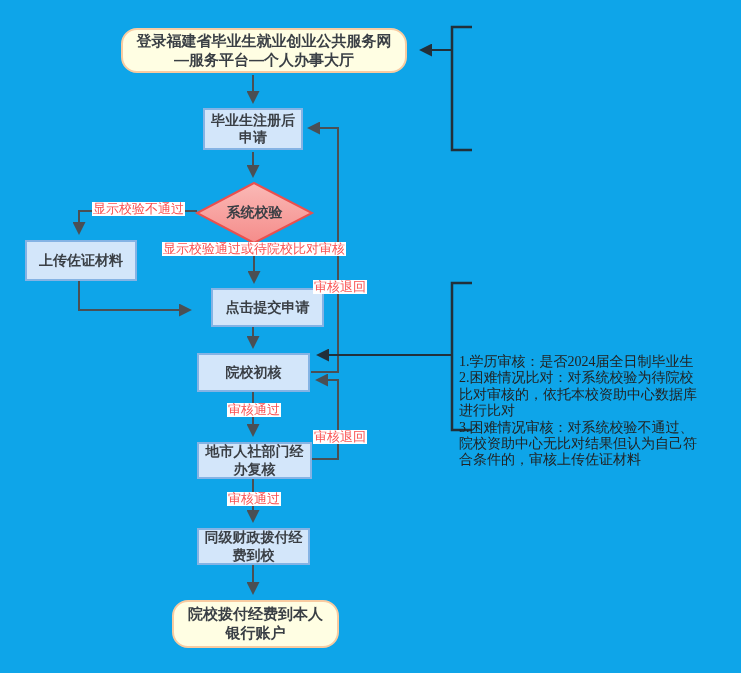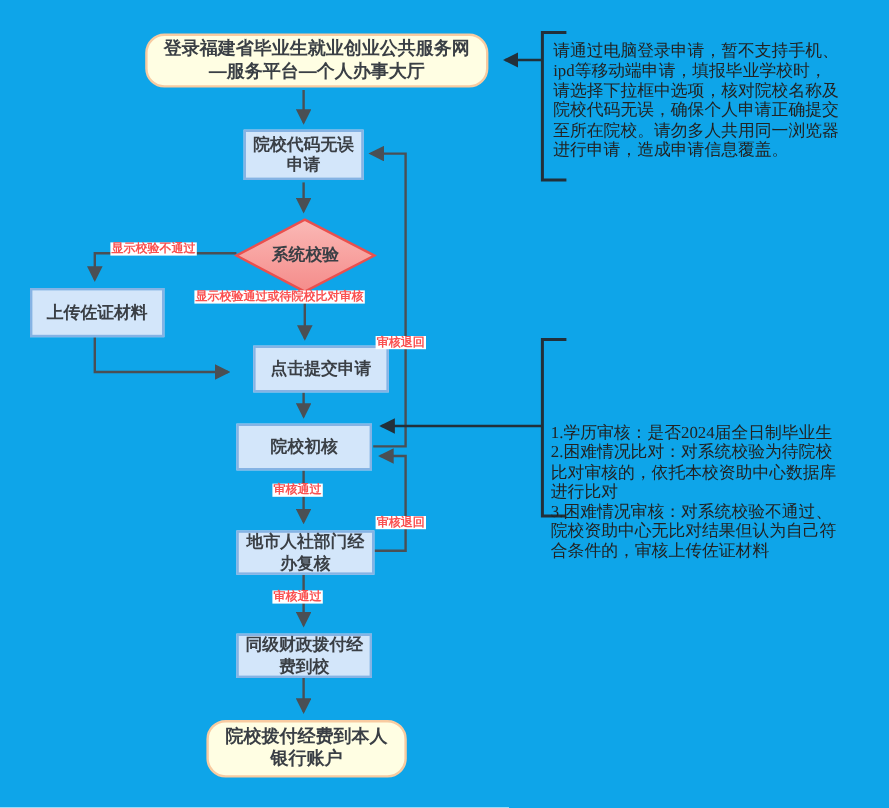--- a/index.html
+++ b/index.html
@@ -19,22 +19,22 @@
   .mkd{fill:var(--bracket);}
   .diamond-shape{fill:url(#diag);stroke:var(--diamondBorder);stroke-width:2;}
   .node{position:absolute;z-index:2;display:flex;align-items:center;justify-content:center;
         text-align:center;white-space:pre-line;font-weight:bold;color:var(--nodeText);
         box-sizing:border-box;line-height:1.25;}
   .node.blue{background:var(--blueFill);border:2px solid var(--blueBorder);font-size:14px;}
   .node.yellow{background:var(--yellowFill);border:2px solid var(--yellowBorder);
                border-radius:16px;font-size:15px;}
   .diamond-label{position:absolute;z-index:2;display:flex;align-items:center;justify-content:center;
         font-weight:bold;font-size:14px;color:var(--nodeText);}
-  .edge-label{position:absolute;z-index:3;color:var(--redLabel);font-size:10px;
-        background:#ffffff;padding:0 1px;white-space:nowrap;line-height:1.1;font-weight:bold;}
+  .edge-label{position:absolute;z-index:3;color:var(--redLabel);font-size:13px;
+        background:#ffffff;padding:0 1px;white-space:nowrap;line-height:1.1;}
   .note{position:absolute;z-index:2;font-family:"Liberation Serif","DejaVu Serif",serif;
         font-size:14px;line-height:16.4px;color:var(--noteText);white-space:pre-line;}
 </style>
 </head>
 <body>
 
 <div id="canvas">
 
   <svg id="wires" width="741" height="673" viewBox="0 0 741 673">
     <defs>
@@ -68,21 +68,21 @@
     <path class="wire-dark" d="M452,50 H421" marker-end="url(#ahd)"></path>
     <path class="bracket" d="M472,283 H452 V430 H472"></path>
     <path class="wire-dark" d="M452,355 H318" marker-end="url(#ahd)"></path>
 
     <polygon class="diamond-shape" points="254,183 312,213 254,243 197,213"></polygon>
   </svg>
 
   <div class="node yellow" style="left:121px;top:28px;width:286px;height:45px;">登录福建省毕业生就业创业公共服务网
 —服务平台—个人办事大厅</div>
 
-  <div class="node blue" style="left:203px;top:108px;width:100px;height:42px;">院校代码无误
+  <div class="node blue" style="left:203px;top:108px;width:100px;height:42px;">毕业生注册后
 申请</div>
 
   <div class="diamond-label" style="left:197px;top:183px;width:115px;height:60px;">系统校验</div>
 
   <div class="node blue" style="left:25px;top:240px;width:112px;height:41px;">上传佐证材料</div>
 
   <div class="node blue" style="left:197px;top:288px;width:113px;height:39px;margin-left:14px;">点击提交申请</div>
 
   <div class="node blue" style="left:197px;top:353px;width:113px;height:39px;">院校初核</div>
 
@@ -95,26 +95,20 @@
   <div class="node yellow" style="left:172px;top:600px;width:167px;height:48px;font-family:Liberation Serif, serif;">院校拨付经费到本人
 银行账户</div>
 
   <div class="edge-label" style="left:92px;top:202px;">显示校验不通过</div>
   <div class="edge-label" style="left:162px;top:242px;">显示校验通过或待院校比对审核</div>
   <div class="edge-label" style="left:313px;top:280px;">审核退回</div>
   <div class="edge-label" style="left:227px;top:403px;">审核通过</div>
   <div class="edge-label" style="left:313px;top:430px;">审核退回</div>
   <div class="edge-label" style="left:227px;top:492px;">审核通过</div>
 
-  <div class="note" style="left:461px;top:36px;width:272px;">请通过电脑登录申请，暂不支持手机、
-ipd等移动端申请，填报毕业学校时，
-请选择下拉框中选项，核对院校名称及
-院校代码无误，确保个人申请正确提交
-至所在院校。请勿多人共用同一浏览器
-进行申请，造成申请信息覆盖。</div>
   <div class="note" style="left:459px;top:314px;width:276px;margin-top:40px;">1.学历审核：是否2024届全日制毕业生
 2.困难情况比对：对系统校验为待院校
 比对审核的，依托本校资助中心数据库
 进行比对
 3.困难情况审核：对系统校验不通过、
 院校资助中心无比对结果但认为自己符
 合条件的，审核上传佐证材料</div>
 
 </div>
 

